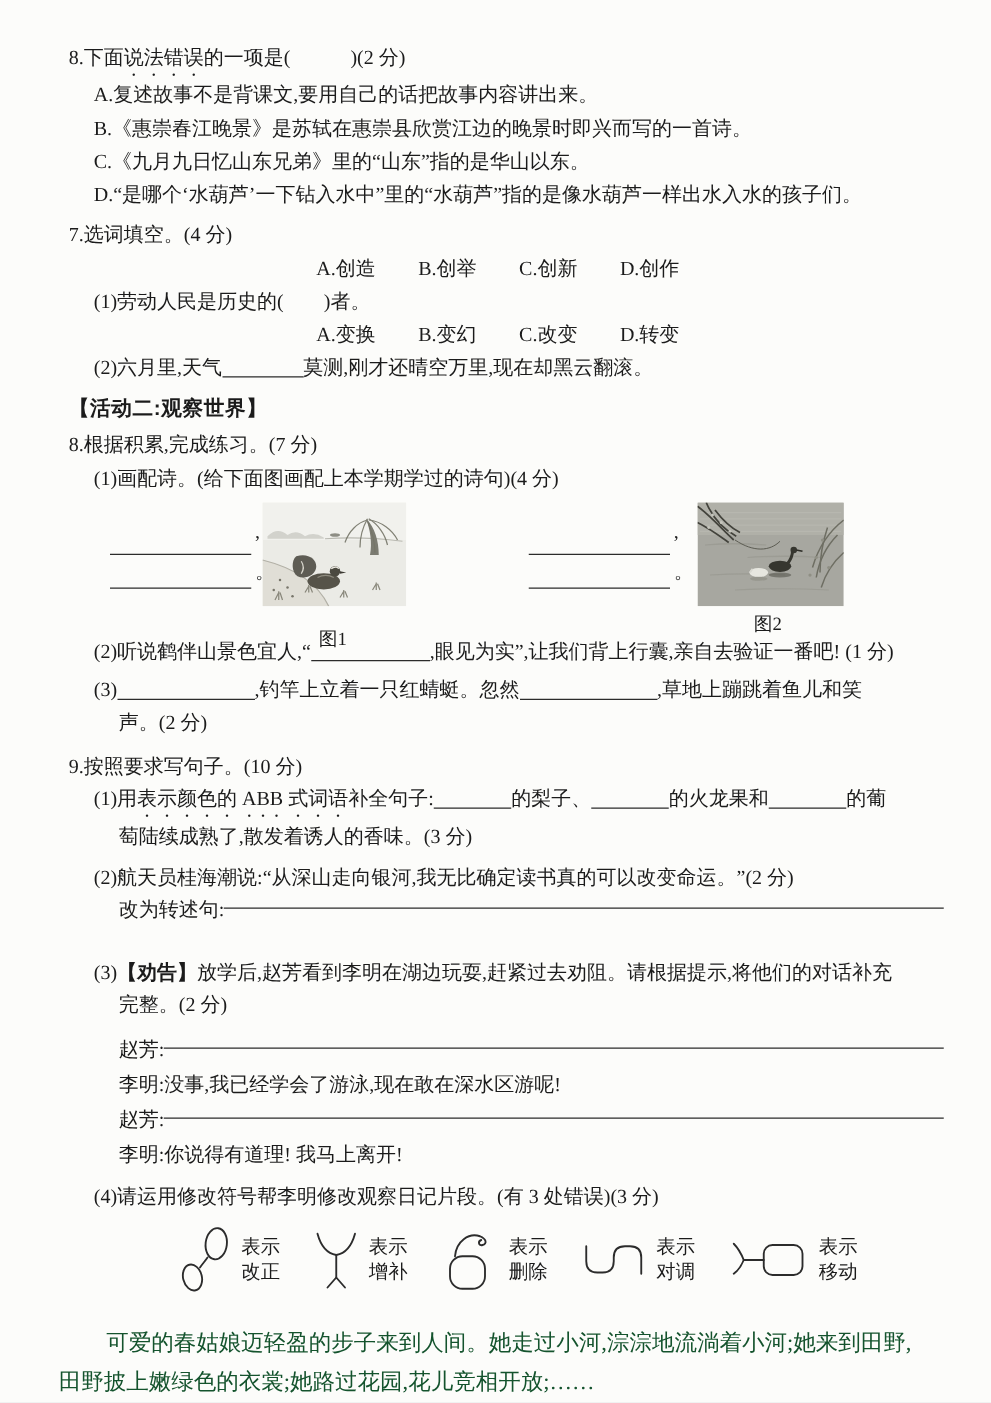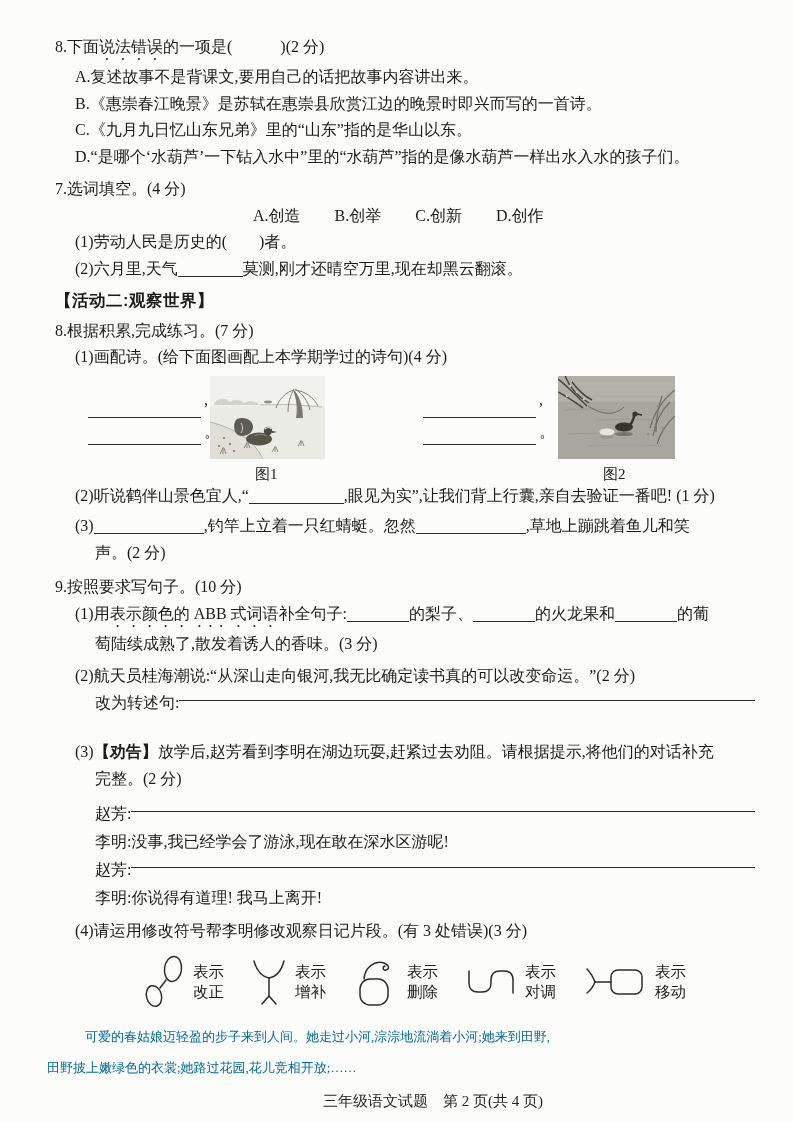--- a/index.html
+++ b/index.html
@@ -28,21 +28,21 @@
   .dlg{line-height:28px;min-height:28px;}
   .imgrow{position:relative;height:106px;margin-top:2px;}
   .imgrow .abs{position:absolute;}
   .fig{display:block;}
   .figcap{position:absolute;font-size:15px;}
   .punct{position:absolute;font-size:16px;}
   .symrow{display:flex;margin-left:88px;margin-top:8px;height:58px;}
   .symgrp{display:flex;align-items:center;margin-right:27px;}
   .symgrp svg{flex:0 0 auto;}
   .symlabel{margin-left:8px;font-size:15.5px;line-height:20px;}
-  .passage{margin-top:10px;line-height:31px;font-size:13px;color:#0369a1;}
+  .passage{margin-top:22px;line-height:31px;font-size:18px;color:#14532d;}
   .passage .p1{padding-left:30px;}
   .passage .p2{margin-left:-8px;}
   .footer{margin-top:5px;text-align:center;text-indent:56px;font-size:15px;color:#222;}
   .sym{stroke:#2c2c2c;stroke-width:1.5;fill:none;stroke-linecap:round;stroke-linejoin:round;}
 </style>
 </head>
 <body>
 
 <div class="page">
 
@@ -50,20 +50,23 @@
   <div class="line ind1">A.复述故事不是背课文,要用自己的话把故事内容讲出来。</div>
   <div class="line ind1">B.《惠崇春江晚景》是苏轼在惠崇县欣赏江边的晚景时即兴而写的一首诗。</div>
   <div class="line ind1">C.《九月九日忆山东兄弟》里的“山东”指的是华山以东。</div>
   <div class="line ind1">D.“是哪个‘水葫芦’一下钻入水中”里的“水葫芦”指的是像水葫芦一样出水入水的孩子们。</div>
 
   <div class="line" style="margin-top:6px;">7.选词填空。(4 分)</div>
   <div class="line optrow">
     <span>A.创造</span><span>B.创举</span><span>C.创新</span><span>D.创作</span>
   </div>
   <div class="line ind1">(1)劳动人民是历史的(　　)者。</div>
+  <div class="line optrow">
+    <span>A.变换</span><span>B.变幻</span><span>C.改变</span><span>D.转变</span>
+  </div>
   <div class="line ind1"><span>(2)六月里,天气</span><span class="blank w65"></span><span>莫测,刚才还晴空万里,现在却黑云翻滚。</span></div>
 
   <div class="line sect">【活动二:观察世界】</div>
 
   <div class="line" style="margin-top:4px;">8.根据积累,完成练习。(7 分)</div>
   <div class="line ind1">(1)画配诗。(给下面图画配上本学期学过的诗句)(4 分)</div>
 
   <div class="imgrow">
     <span class="blank abs" style="left:33px;top:26px;width:113px;"></span>
     <span class="punct" style="left:149px;top:14px;">,</span>
@@ -99,21 +102,21 @@
         <path d="M62 76 l3 -5 M65 76 l0 -6 M68 76 l-2 -5"></path>
         <path d="M88 70 l3 -5 M91 70 l0 -6 M94 70 l-2 -5"></path>
       </g>
       <g fill="#77756a">
           <circle cx="14" cy="62" r="1"></circle>
           <circle cx="20" cy="68" r="1"></circle>
           <circle cx="9" cy="70" r="1"></circle>
           <circle cx="24" cy="75" r="1"></circle>
         </g>
     </svg>
-    <span class="figcap" style="left:200px;top:88px;">图1</span>
+    <span class="figcap" style="left:200px;top:100px;">图1</span>
 
     <span class="blank abs" style="left:368px;top:26px;width:113px;"></span>
     <span class="punct" style="left:484px;top:14px;">,</span>
     <span class="blank abs" style="left:368px;top:53px;width:113px;"></span>
     <span class="punct" style="left:484px;top:46px;">。</span>
 
     <svg class="fig abs" style="left:503px;top:3px;" width="117" height="83" viewBox="0 0 117 83">
       <rect width="117" height="83" fill="#a7a7a0"></rect>
       <rect width="117" height="26" fill="#b0b0a8"></rect>
       <g stroke="#bdbdb4" stroke-width="1" opacity="0.6">

